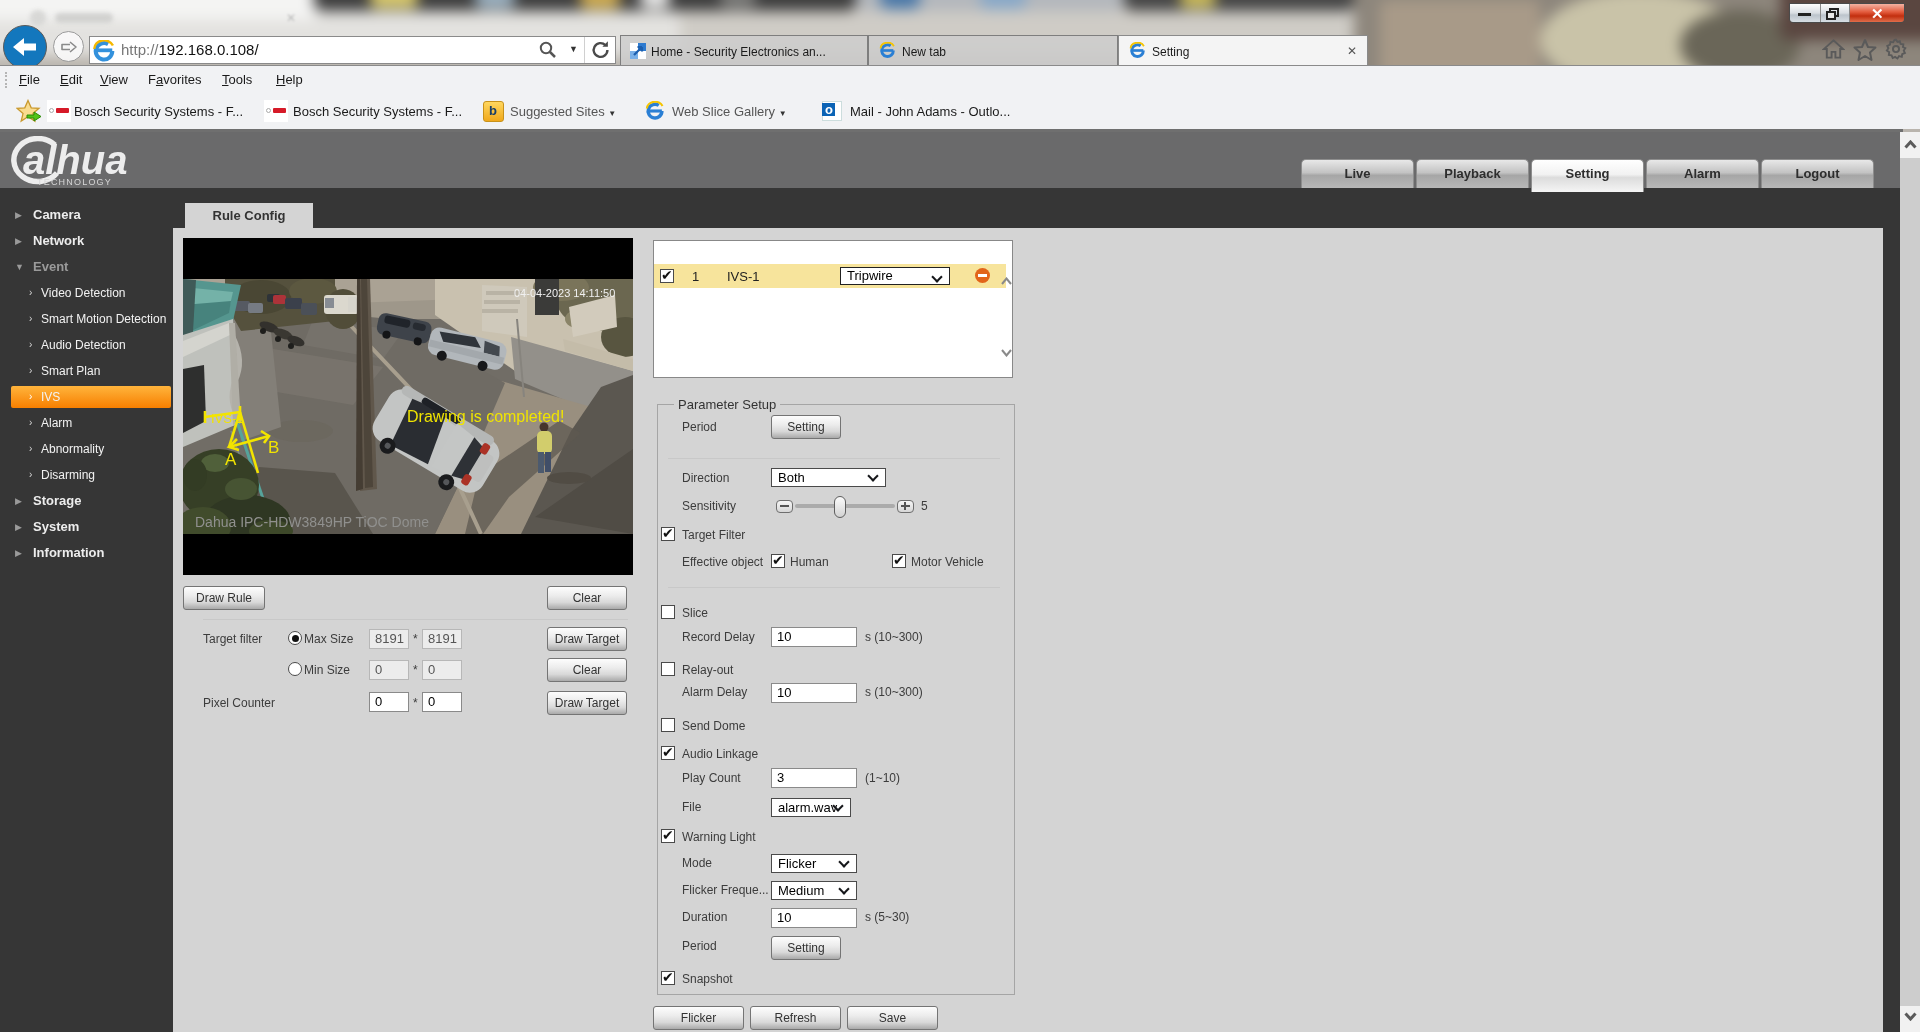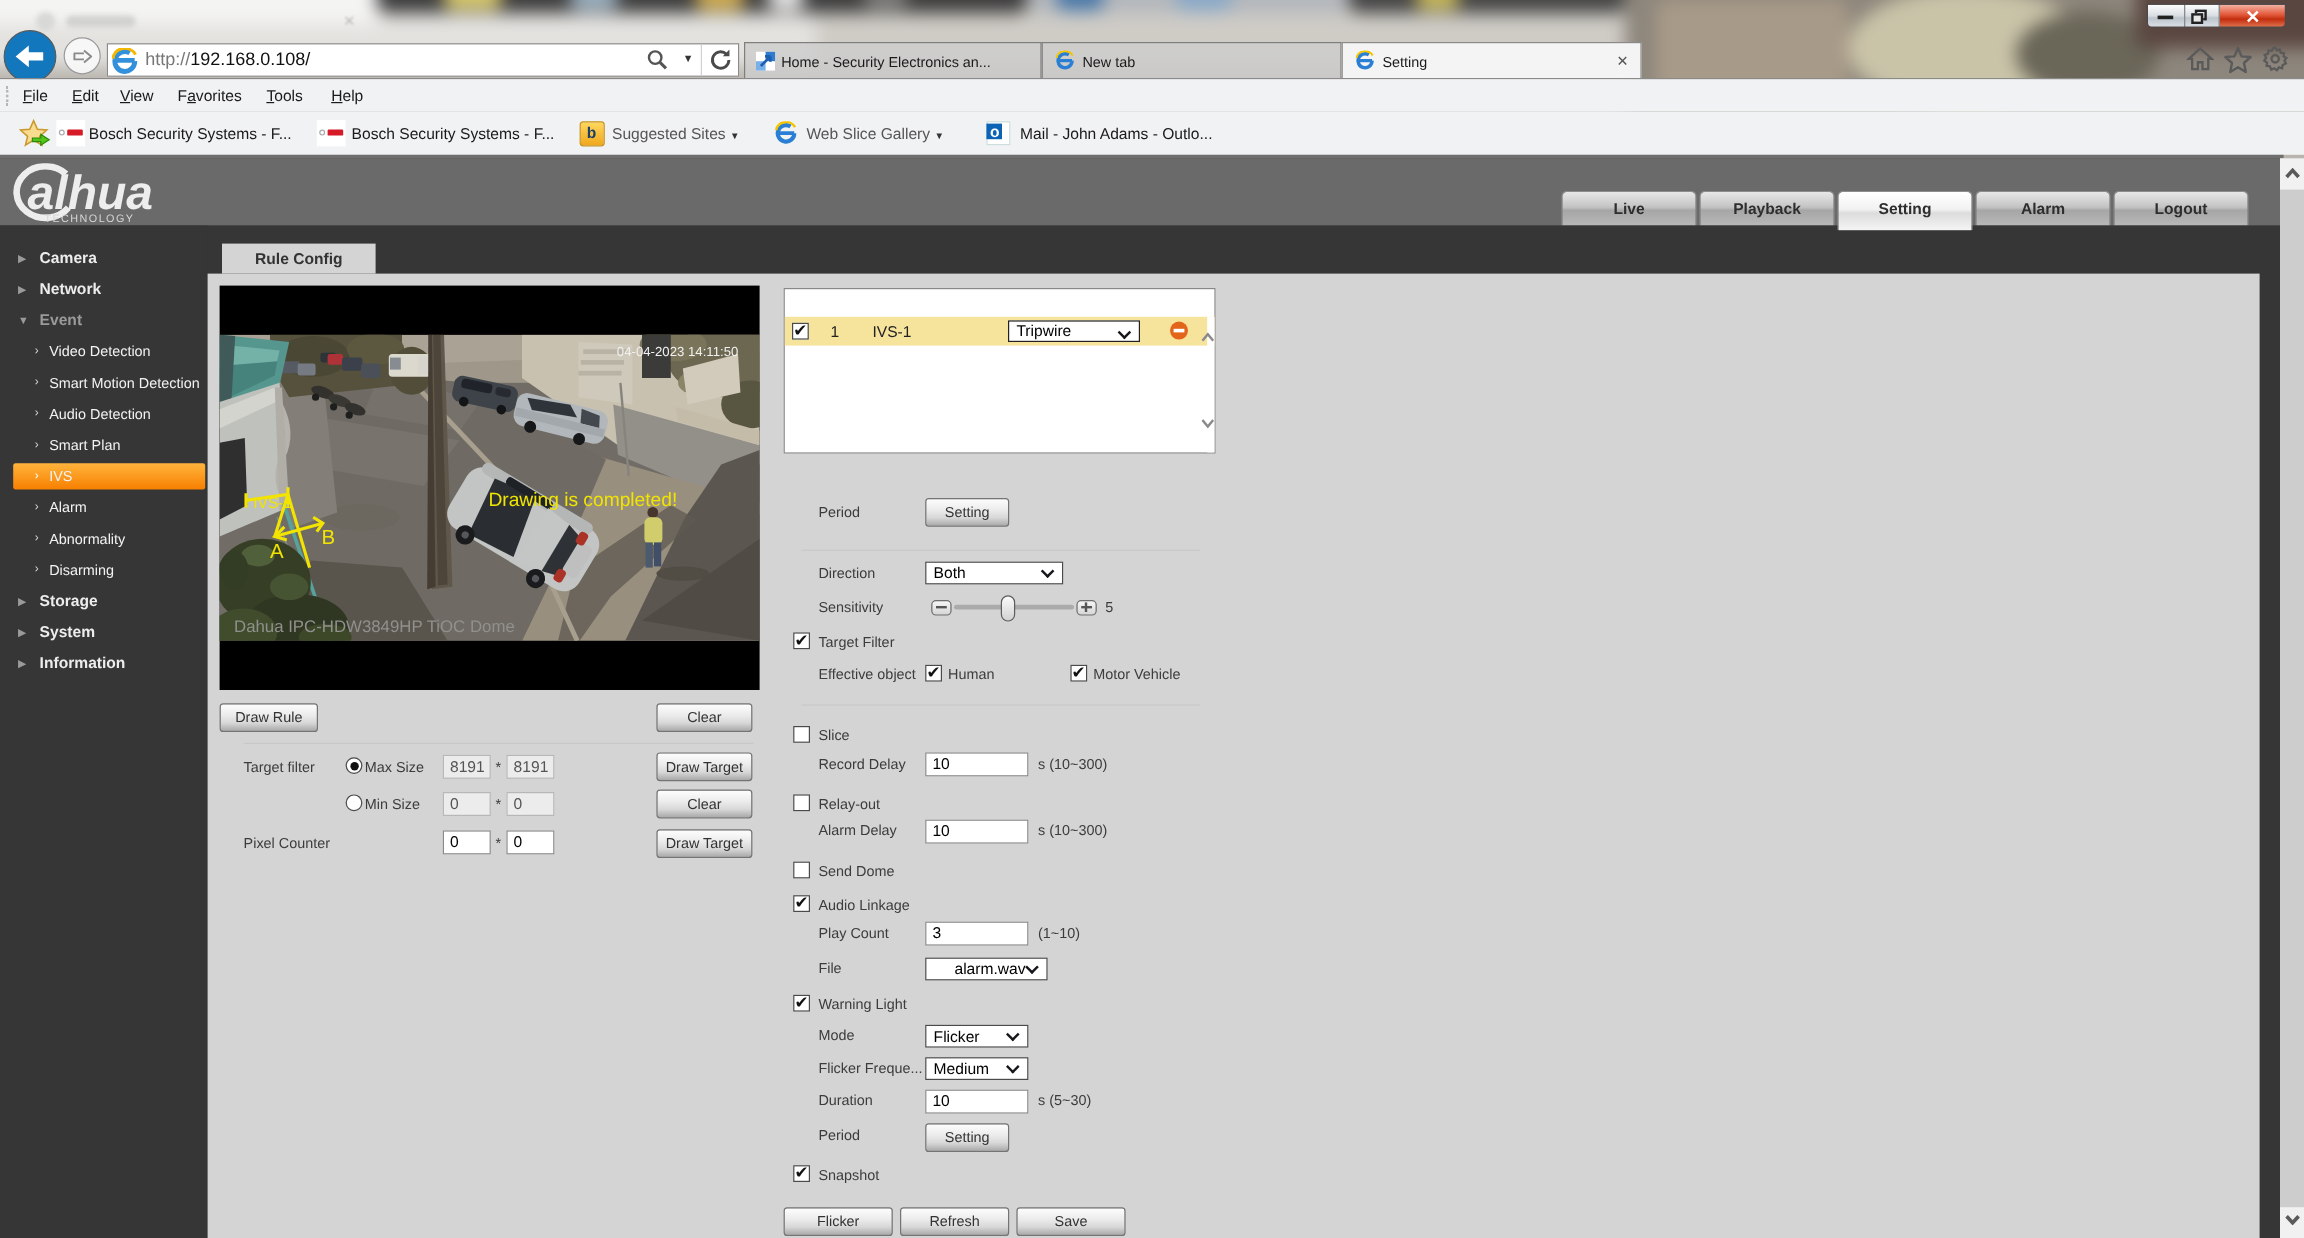--- a/index.html
+++ b/index.html
@@ -494,20 +494,23 @@
         </div>
         <div class="abs" style="left:352px;top:23px;width:6px;height:113px;background:#fff;"></div>
         <svg class="abs" style="left:347px;top:36px;" width="11" height="8" viewBox="0 0 11 8">
             <path d="M1 7 L5.5 1.5 L10 7" stroke="#8a8a8a" stroke-width="2" fill="none"></path>
           </svg>
         <svg class="abs" style="left:347px;top:108px;" width="11" height="8" viewBox="0 0 11 8">
             <path d="M1 1 L5.5 6.5 L10 1" stroke="#8a8a8a" stroke-width="2" fill="none"></path>
           </svg>
       </div>
 
+      <fieldset id="pset">
+          <legend style="margin-left:4px;padding:0 4px;">Parameter Setup</legend>
+        </fieldset>
       <div class="lab" style="left:509px;top:192px;">Period</div>
       <div class="btn" style="left:598px;top:187px;width:70px;height:24px;line-height:22px;">Setting</div>
       <div class="sep" style="left:495px;top:230px;width:332px;"></div>
 
       <div class="lab" style="left:509px;top:243px;">Direction</div>
       <div class="sel" style="left:598px;top:240px;width:115px;height:19px;line-height:17px;">Both<i class="ch2"></i></div>
 
       <div class="lab" style="left:509px;top:271px;">Sensitivity</div>
       <div class="abs" style="left:603px;top:272px;width:17px;height:13px;border:1px solid #6e6e6e;border-radius:4px;background:linear-gradient(#f6f6f6,#d6d6d6);"></div>
       <div class="abs" style="left:607px;top:277px;width:9px;height:2px;background:#555;"></div>
@@ -543,21 +546,21 @@
 
       <div class="cb" style="left:488px;top:490px;"></div>
       <div class="lab" style="left:509px;top:491px;">Send Dome</div>
 
       <div class="cb on" style="left:488px;top:518px;"></div>
       <div class="lab" style="left:509px;top:519px;">Audio Linkage</div>
       <div class="lab" style="left:509px;top:543px;">Play Count</div>
       <div class="inp" style="left:598px;top:540px;width:86px;height:20px;">3</div>
       <div class="lab" style="left:692px;top:543px;">(1~10)</div>
       <div class="lab" style="left:509px;top:572px;">File</div>
-      <div class="sel" style="left:598px;top:570px;width:102px;height:19px;line-height:17px;text-align:center;">alarm.wav<i class="ch2"></i></div>
+      <div class="sel" style="left:598px;top:570px;width:80px;height:19px;line-height:17px;">alarm.wav<i class="ch2"></i></div>
 
       <div class="cb on" style="left:488px;top:601px;"></div>
       <div class="lab" style="left:509px;top:602px;">Warning Light</div>
       <div class="lab" style="left:509px;top:628px;">Mode</div>
       <div class="sel" style="left:598px;top:626px;width:86px;height:19px;line-height:17px;">Flicker<i class="ch2"></i></div>
       <div class="lab" style="left:509px;top:655px;">Flicker Freque...</div>
       <div class="sel" style="left:598px;top:653px;width:86px;height:19px;line-height:17px;">Medium<i class="ch2"></i></div>
       <div class="lab" style="left:509px;top:682px;">Duration</div>
       <div class="inp" style="left:598px;top:680px;width:86px;height:20px;">10</div>
       <div class="lab" style="left:692px;top:682px;">s (5~30)</div>

